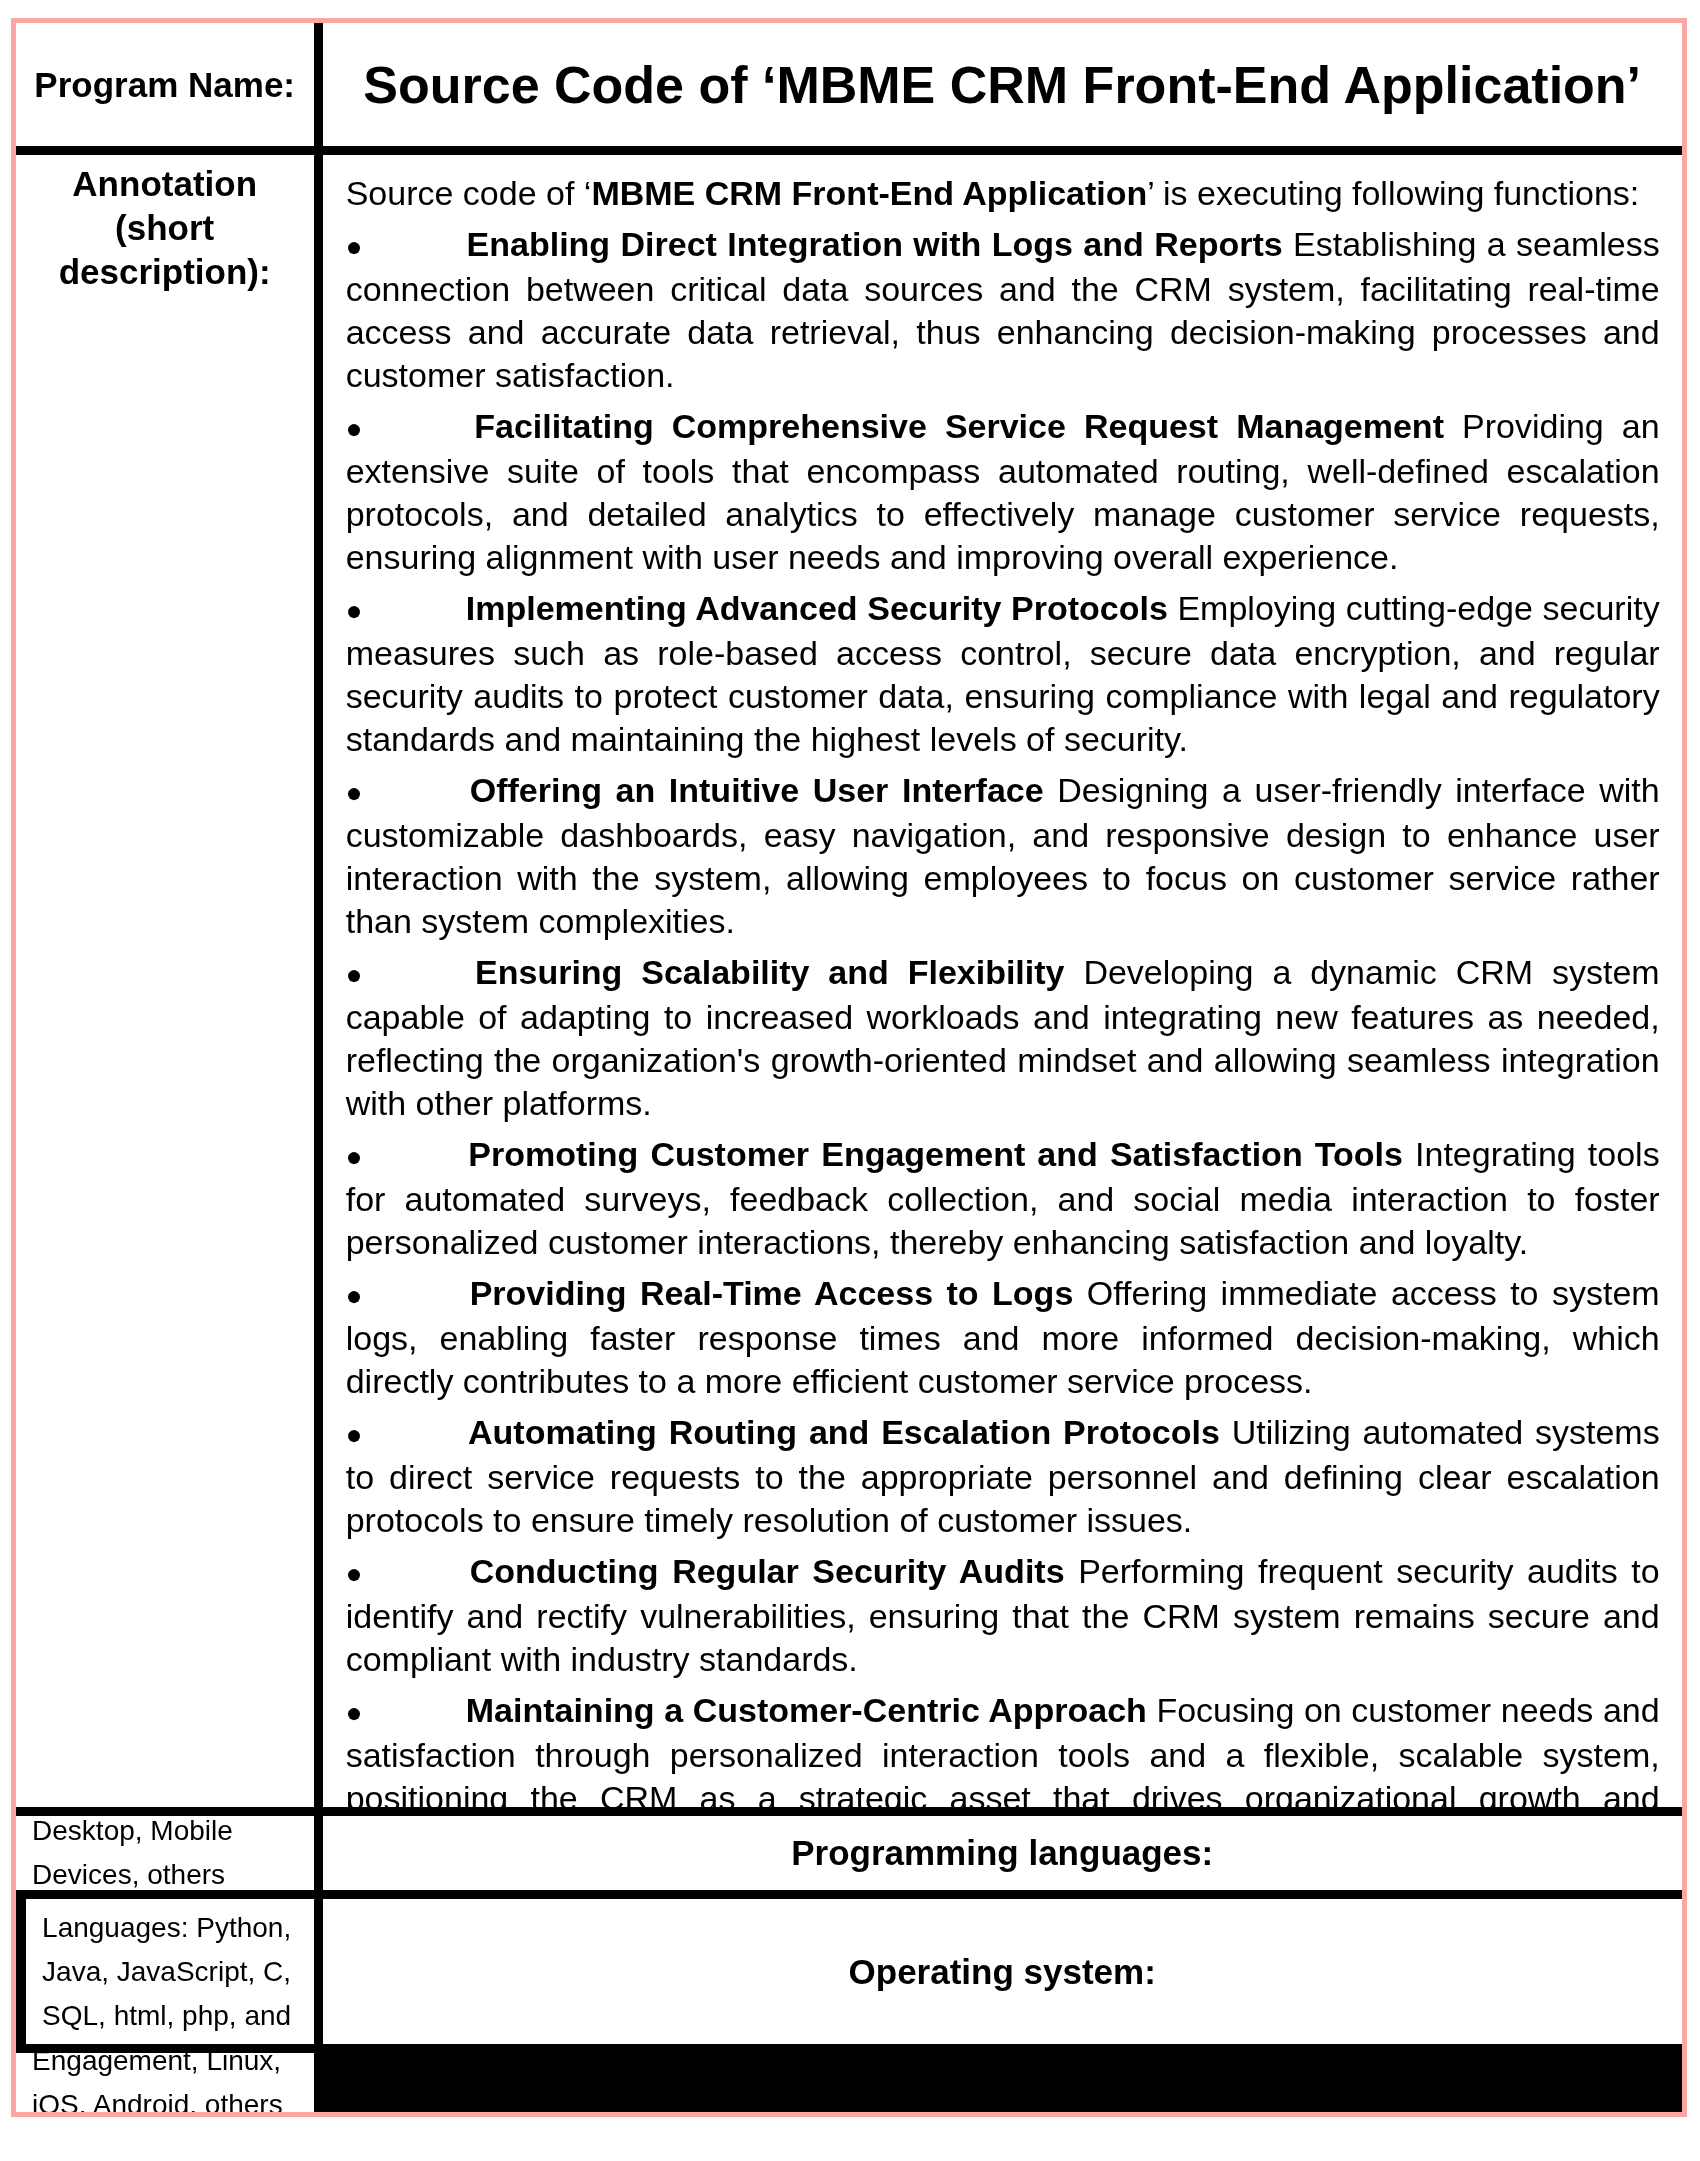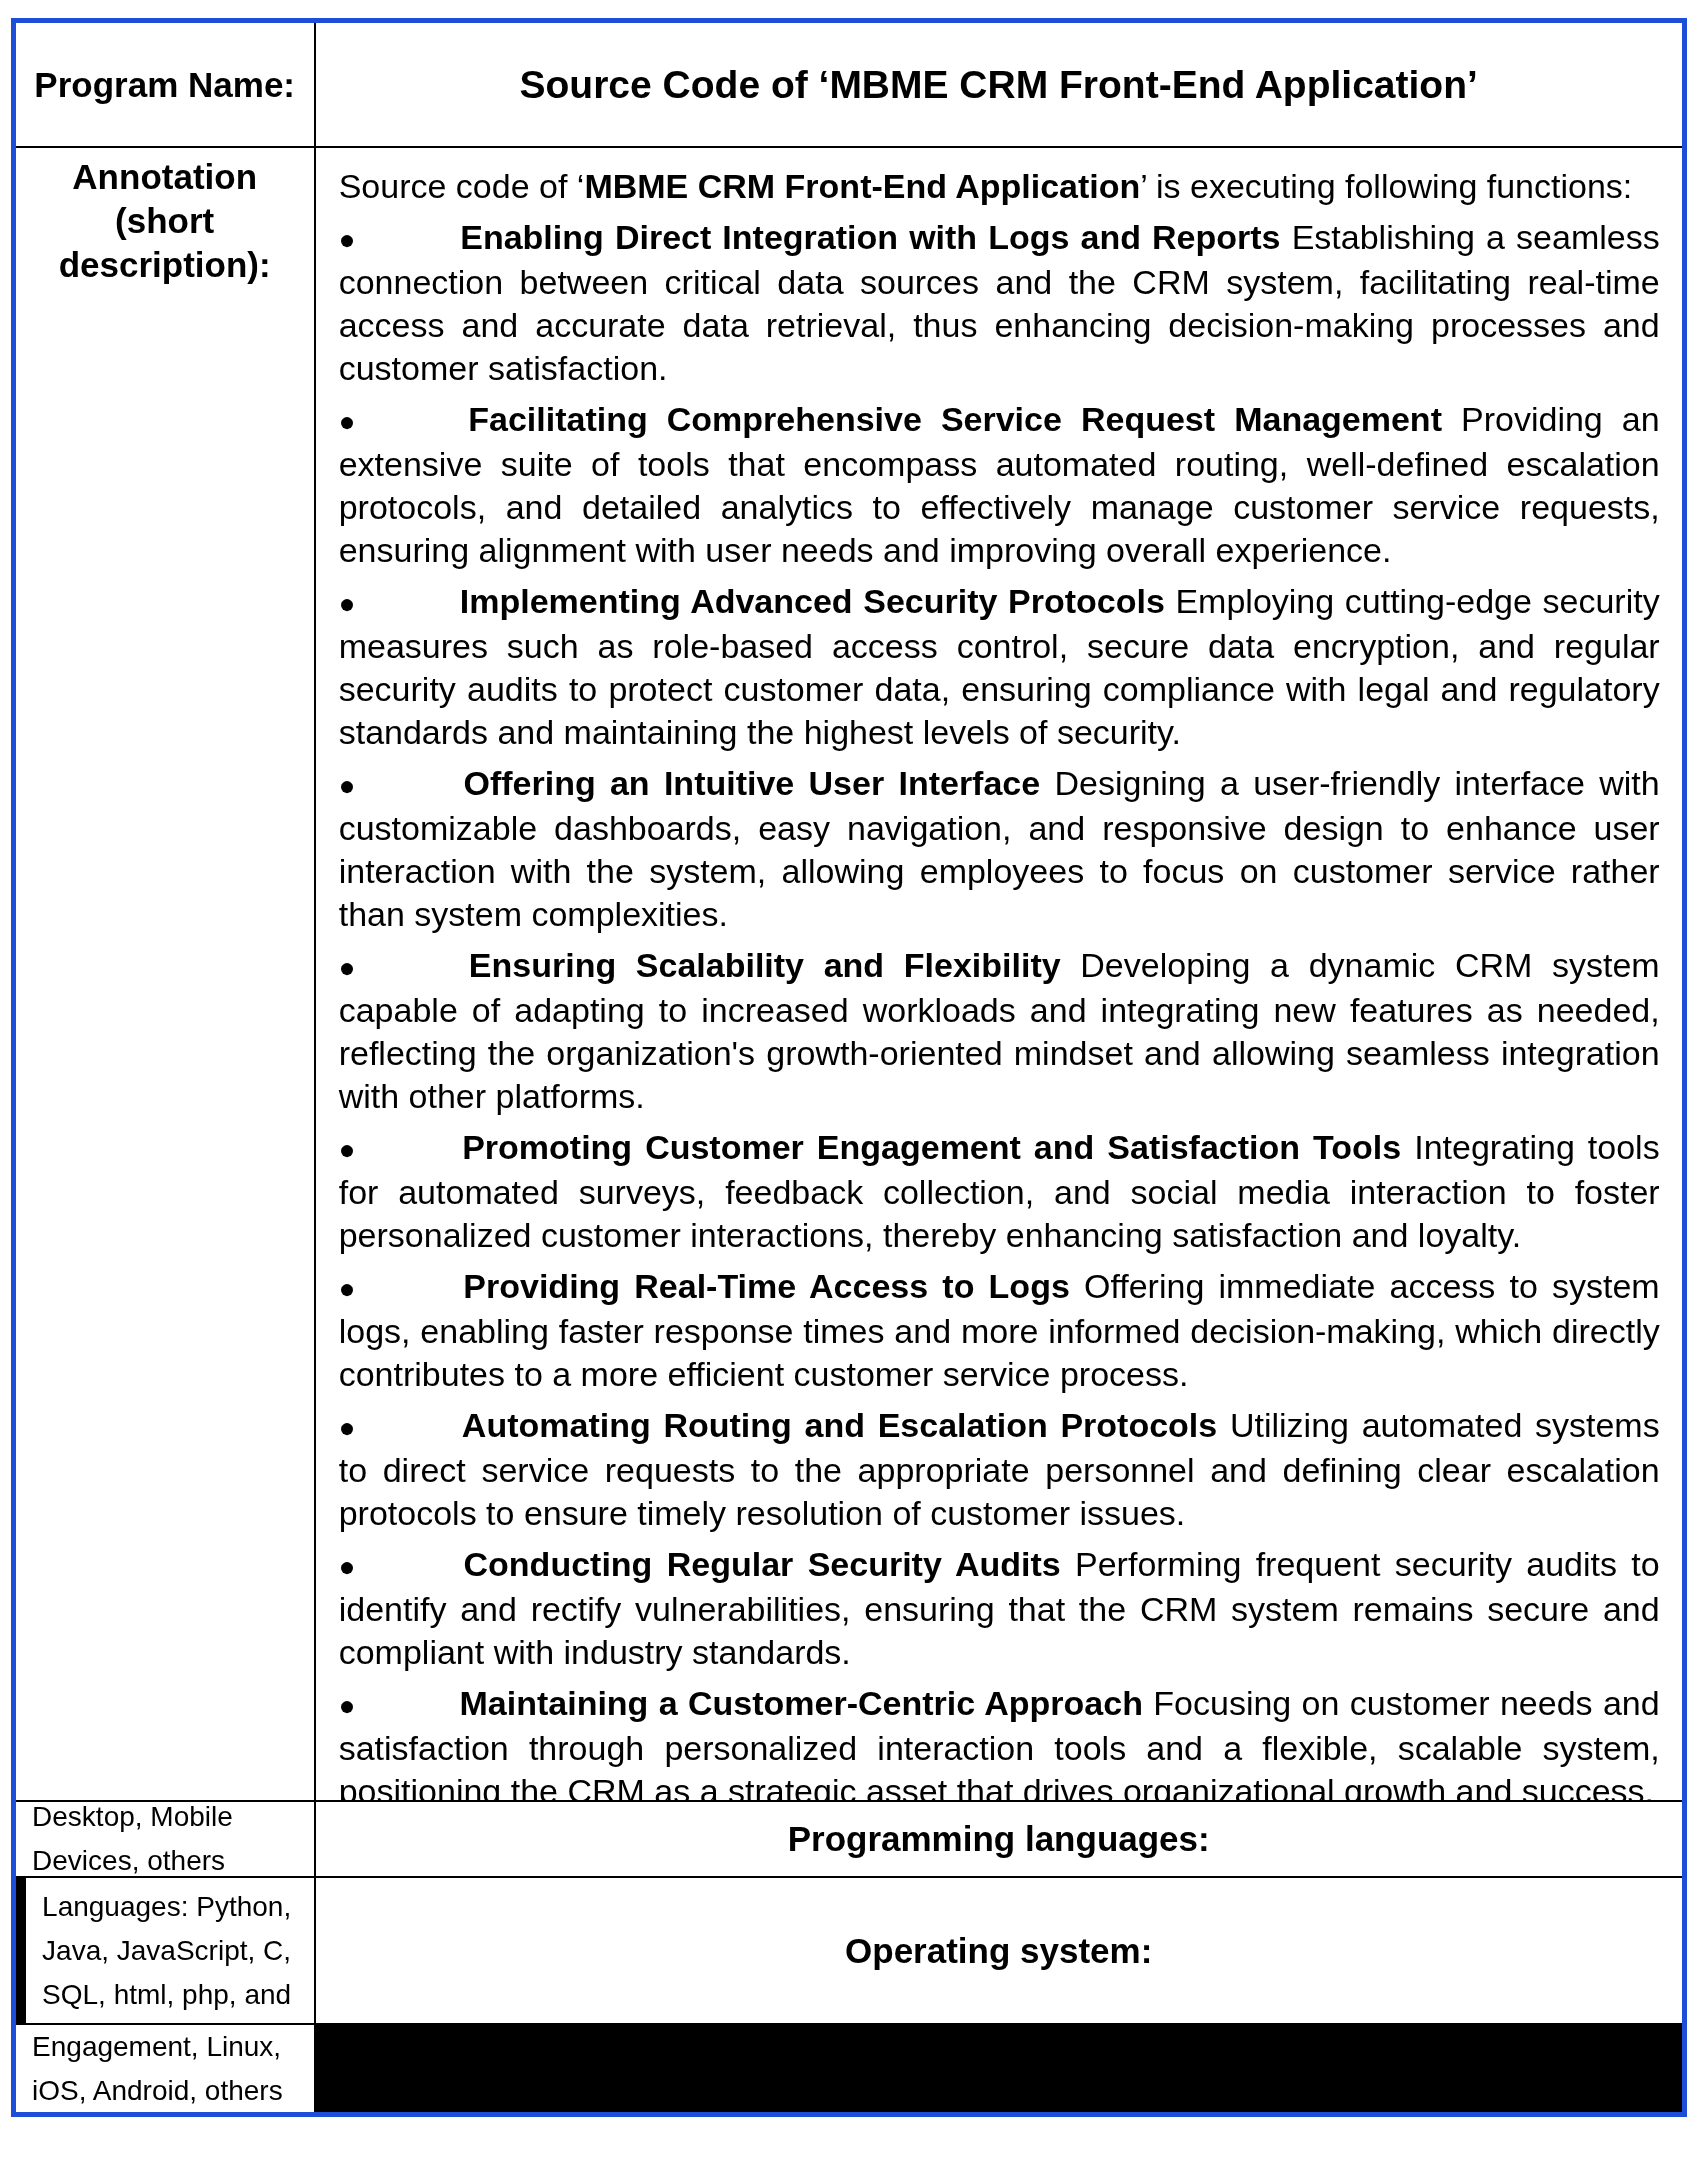--- a/index.html
+++ b/index.html
@@ -12,26 +12,26 @@
     color: #000000;
     overflow: hidden;
   }
   .doc-table {
     position: absolute;
     left: 10.7px;
     top: 18px;
     width: 1676px;
     height: 2099px;
     box-sizing: border-box;
-    border: 5px solid #1d4ed8;
+    border: 5px solid #fca5a5;
     background: #000000;           
     display: grid;
     grid-template-columns: 298px 1fr;
     grid-template-rows: 123px 1652px 74px 145px 1fr;
-    gap: 2px;
+    gap: 9px;
   }
   .cell { background: #ffffff; box-sizing: border-box; overflow: hidden; }
 
   
   .label {
     display: flex;
     align-items: center;
     justify-content: center;
     text-align: center;
     font-weight: 700;
@@ -41,21 +41,21 @@
   }
   .label.top { align-items: flex-start; padding-top: 7.4px; }
 
   
   .title-cell {
     display: flex;
     align-items: center;
     justify-content: center;
     text-align: center;
     font-weight: 700;
-    font-size: 39px;
+    font-size: 52px;
     line-height: 46px;
     padding: 0 25px;
   }
 
   
   .annotation-cell {
     padding: 9px 14px 0 15px;
     font-size: 34px;
     line-height: 43px;
   }

